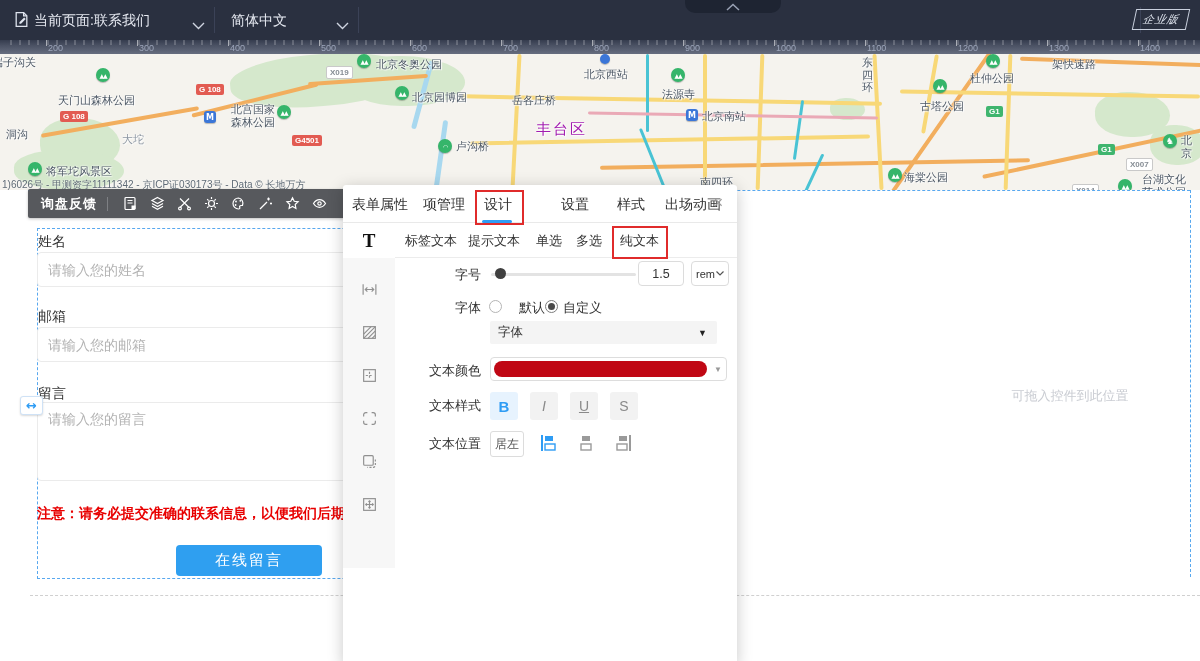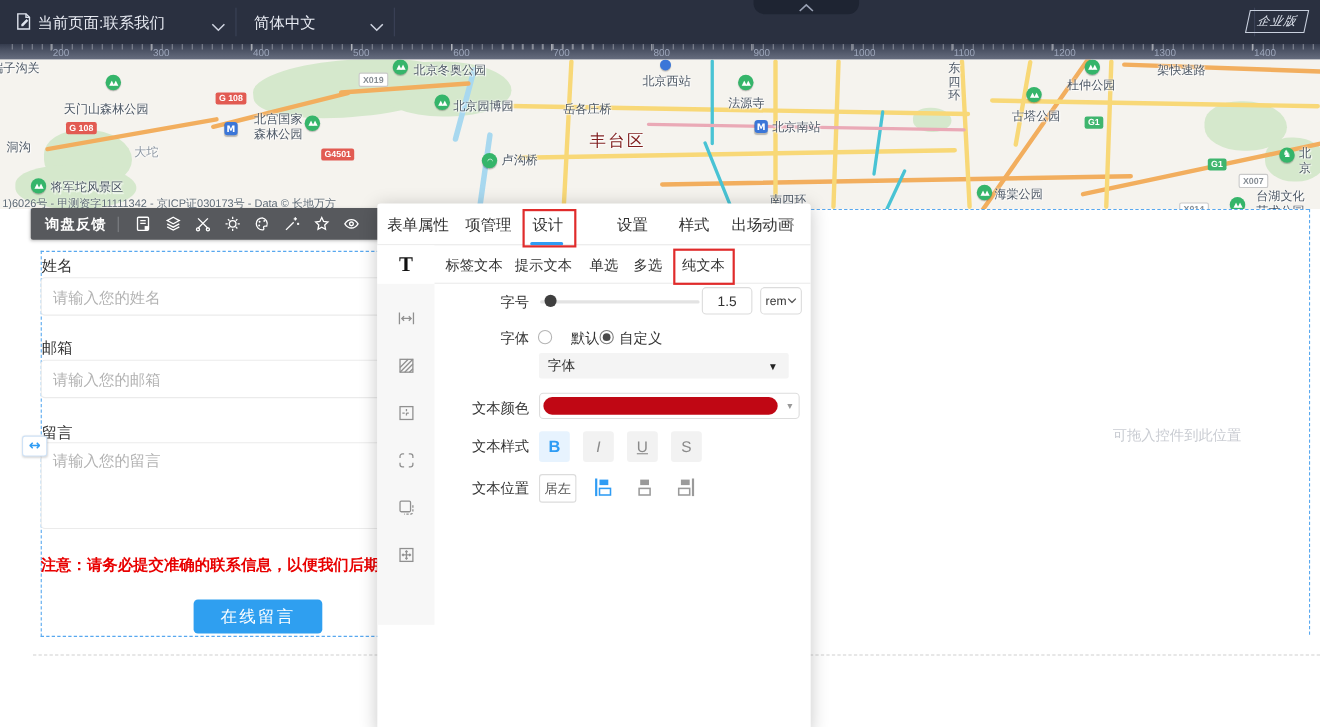--- a/index.html
+++ b/index.html
@@ -31,21 +31,21 @@
   .park{position:absolute;background:#d5e8cc;border-radius:45% 55% 50% 50%;}
   .river{position:absolute;background:#a8d8ef;border-radius:3px;}
   .road{position:absolute;border-radius:2px;}
   .ro{background:#f2ae5e;height:4px;}
   .ry{background:#f8d877;height:4px;}
   .rc{background:#49c3d4;}
   .rp{background:#eaa9b6;height:3px;}
   .map-label{position:absolute;font-size:11px;color:#4b5663;white-space:pre-line;line-height:1.15;
              text-shadow:0 0 2px #fff,0 0 2px #fff,1px 1px 1px #fff;z-index:3;}
   .map-label.dim{color:#8d97a2;}
-  .map-label.district{font-size:15px;color:#7f1d1d;letter-spacing:2px;}
+  .map-label.district{font-size:15px;color:#a21caf;letter-spacing:2px;}
   .map-label.vert{width:14px;line-height:1.15;}
   .map-badge{position:absolute;font-size:8px;font-weight:bold;padding:1px 3px;border-radius:2px;z-index:3;white-space:nowrap;}
   .bdg-red{background:#e25b52;color:#fff;}
   .bdg-green{background:#3fb56e;color:#fff;}
   .bdg-white{background:#fff;color:#868d94;border:1px solid #c9c9c9;}
   .poi{position:absolute;width:14px;height:14px;border-radius:50%;background:#35b56a;z-index:3;
        display:flex;align-items:center;justify-content:center;color:#fff;
        font-size:6px;letter-spacing:-1px;box-shadow:0 1px 1px rgba(0,0,0,.25);
        font-family:"DejaVu Sans",sans-serif;}
   .poi.metro{background:#3b76d8;border-radius:3px;width:12px;height:12px;font-size:8px;font-weight:bold;letter-spacing:0;}
@@ -73,21 +73,21 @@
   .f-label{position:absolute;font-size:14px;color:#333;z-index:5;}
   .f-input{position:absolute;left:37px;width:646px;height:35px;box-sizing:border-box;border:1px solid #ebebeb;
            border-radius:4px;background:#fff;font-size:14px;color:#333;padding:0 10px;z-index:5;
            font-family:"Liberation Sans",sans-serif;}
   .f-input::placeholder,.f-area::placeholder{color:#b3b3b3;}
   .f-area{position:absolute;left:37px;width:646px;height:79px;box-sizing:border-box;border:1px solid #ebebeb;
           border-radius:4px;background:#fff;font-size:14px;color:#333;padding:8px 10px;resize:none;z-index:5;
           font-family:"Liberation Sans",sans-serif;}
   .f-note{position:absolute;left:37px;top:505px;width:307px;overflow:hidden;white-space:nowrap;
           font-size:14px;font-weight:bold;color:#e80000;z-index:5;}
-  .f-btn{position:absolute;left:176px;top:545px;width:117px;height:31px;background:#2f9ff0;color:#fff;
+  .f-btn{position:absolute;left:176px;top:545px;width:146px;height:31px;background:#2f9ff0;color:#fff;
          border:none;border-radius:4px;font-size:15px;letter-spacing:2px;z-index:5;cursor:pointer;
          font-family:"Liberation Sans",sans-serif;}
   .drag-handle{position:absolute;left:20px;top:396px;width:21px;height:17px;background:#fff;border:1px solid #cfe2f6;
                border-radius:3px;display:flex;align-items:center;justify-content:center;z-index:6;cursor:ew-resize;
                color:#2e9cf4;font-size:13px;font-weight:bold;box-shadow:0 1px 2px rgba(0,0,0,.15);
                font-family:"DejaVu Sans",sans-serif;line-height:1;}
 
   
   .panel{position:absolute;left:343px;top:185px;width:394px;height:480px;background:#fff;border-radius:3px;
          box-shadow:0 3px 16px rgba(0,0,0,.22);z-index:20;}

